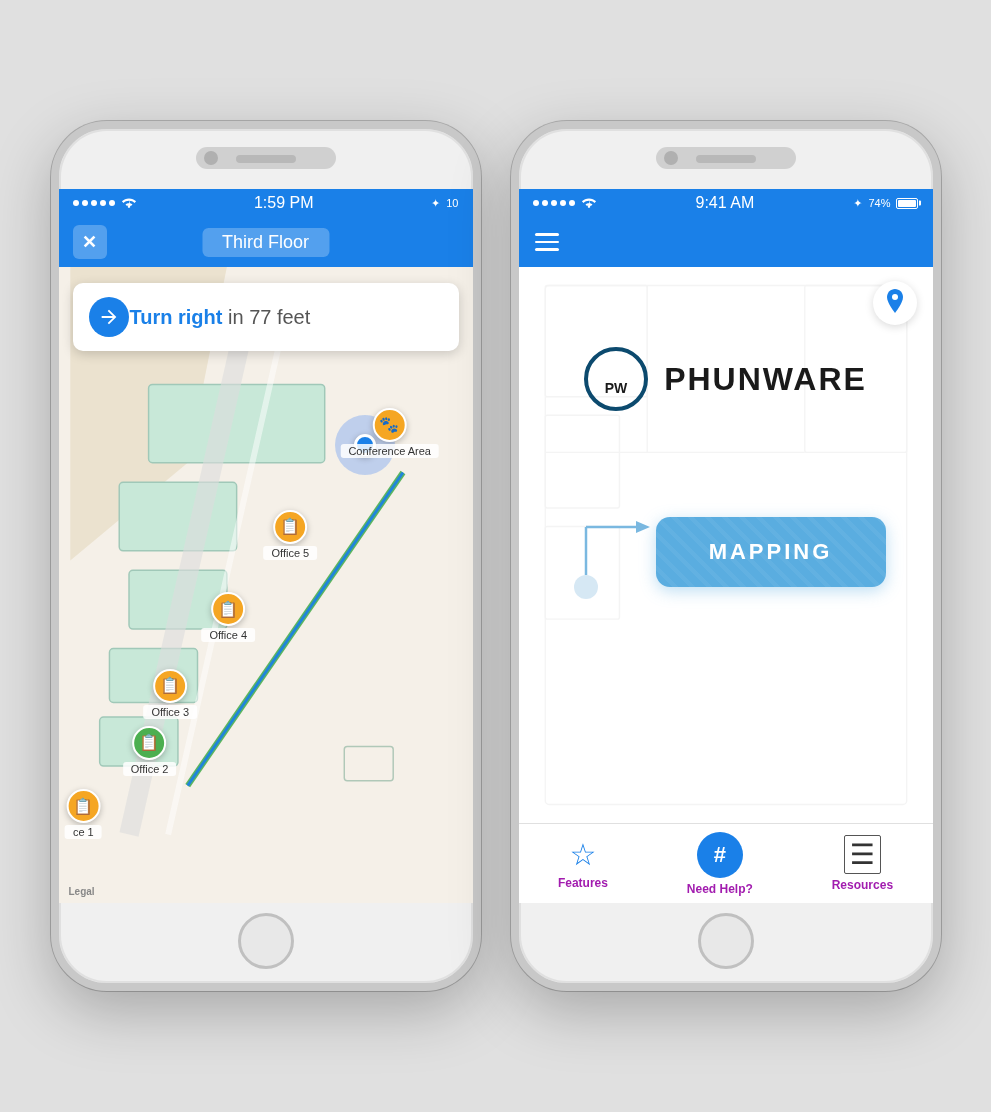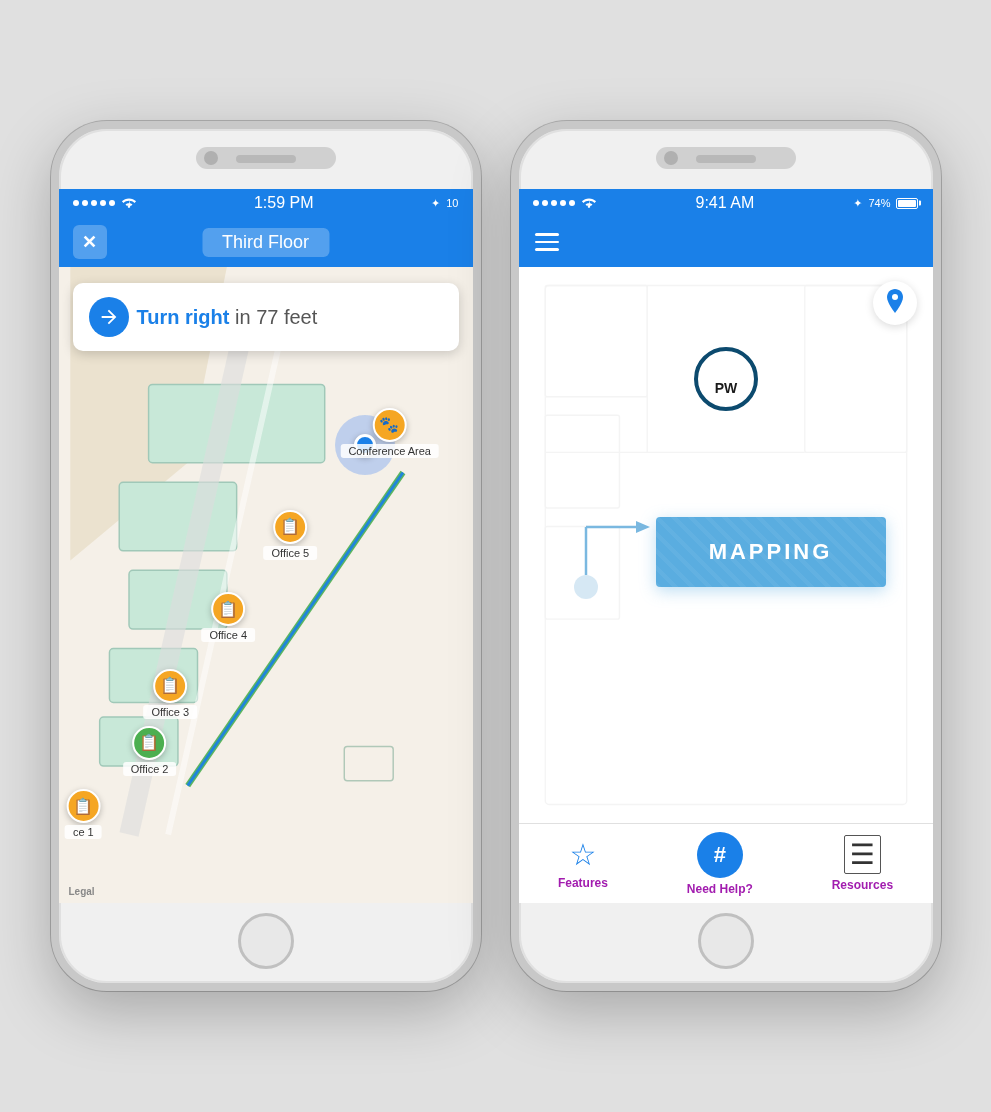--- a/index.html
+++ b/index.html
@@ -217,21 +217,21 @@
       position: absolute;
       top: 16px;
       left: 14px;
       right: 14px;
       background: white;
       border-radius: 10px;
       box-shadow: 0 3px 12px rgba(0,0,0,0.18);
       display: flex;
       align-items: center;
       padding: 14px 16px;
-      gap: 8px;
+      gap: 1px;
       z-index: 5;
     }
     .turn-icon {
       width: 40px;
       height: 40px;
       background: #1a80e8;
       border-radius: 50%;
       display: flex;
       align-items: center;
       justify-content: center;
@@ -369,21 +369,21 @@
       right: 0;
       display: flex;
       align-items: center;
       justify-content: center;
       gap: 0;
     }
     .mapping-button {
       width: 230px;
       height: 70px;
       background: #5aade0;
-      border-radius: 4px;
+      border-radius: 14px;
       display: flex;
       align-items: center;
       justify-content: center;
       color: white;
       font-size: 22px;
       font-weight: 700;
       letter-spacing: 3px;
       box-shadow: 0 4px 16px rgba(90,173,224,0.4);
       position: relative;
       overflow: hidden;
@@ -628,20 +628,21 @@
             <circle cx="12" cy="8" r="3" fill="white"></circle>
           </svg>
         </div>
 
         <div class="logo-section">
           <div class="logo-circle">
             <svg width="40" height="40" viewBox="0 0 40 40">
               <text x="50%" y="55%" text-anchor="middle" dominant-baseline="middle" font-size="14" font-weight="900" fill="#1a1a1a">PW</text>
             </svg>
           </div>
+          <div class="logo-text">PHUNWARE</div>
         </div>
 
         <div class="mapping-section">
 
           <svg width="90" height="130" viewBox="0 0 90 130">
 
             <circle cx="20" cy="100" r="12" fill="#c5def0" opacity="0.7"></circle>
             <line x1="20" y1="88" x2="20" y2="40" stroke="#7ab8e0" stroke-width="2.5"></line>
             <line x1="20" y1="40" x2="70" y2="40" stroke="#7ab8e0" stroke-width="2.5"></line>
             <polygon points="70,34 84,40 70,46" fill="#7ab8e0"></polygon>

